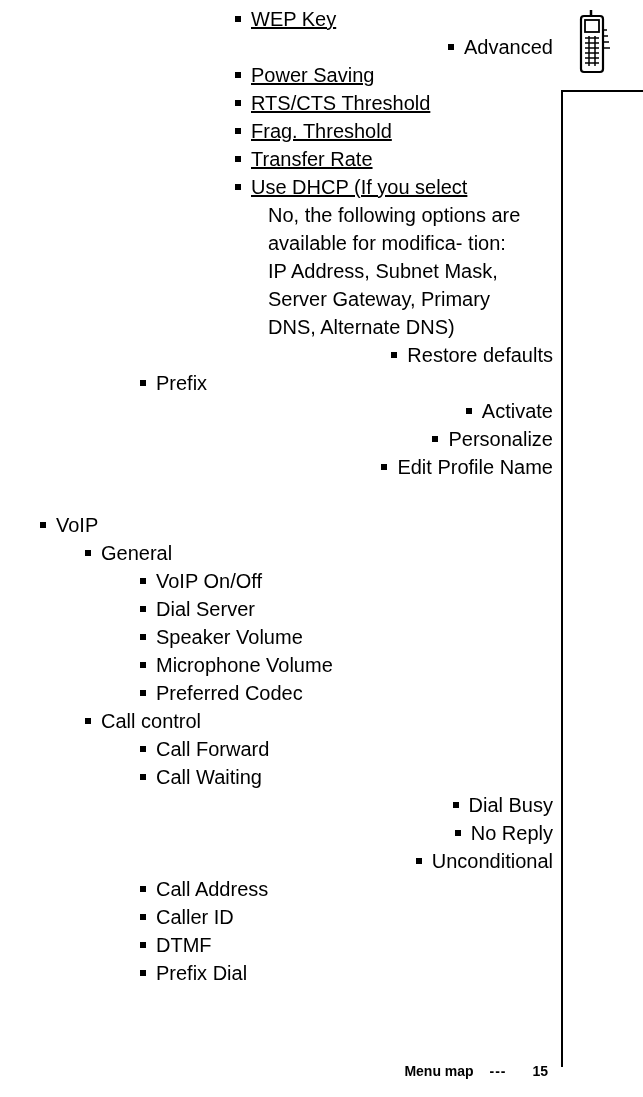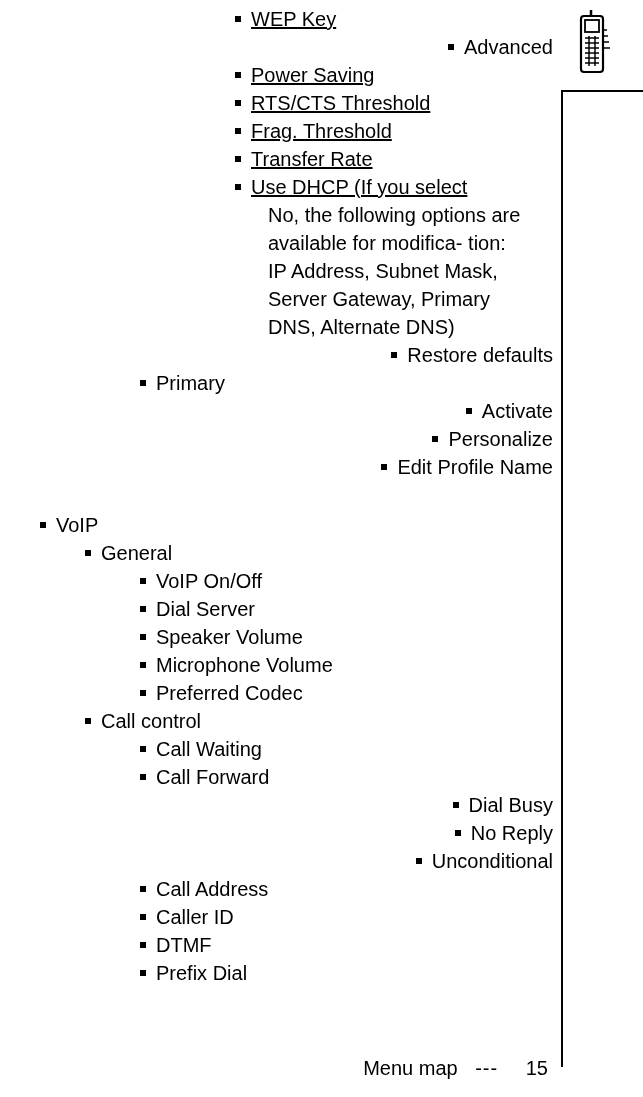--- a/index.html
+++ b/index.html
@@ -67,22 +67,22 @@
       padding-left: 248px;
       display: block;
     }
     .gap {
       height: 30px;
     }
     .footer {
       position: absolute;
       bottom: 15px;
       right: 95px;
-      font-weight: normal;
-      font-size: 20px;
+      font-weight: bold;
+      font-size: 14px;
     }
     .footer .sep {
       display: inline-block;
       letter-spacing: 1px;
       margin: 0 12px;
     }
     .footer .pagenum {
       margin-left: 10px;
     }
   </style>
@@ -129,38 +129,38 @@
     <p class="line lv4"><span class="bullet"></span><span>Transfer Rate</span></p>
     <p class="line lv4"><span class="bullet"></span><span>Use DHCP (If you select</span></p>
     <span class="lv4-cont">No, the following options are</span>
     <span class="lv4-cont">available for modifica- tion:</span>
     <span class="lv4-cont">IP Address, Subnet Mask,</span>
     <span class="lv4-cont">Server Gateway, Primary</span>
     <span class="lv4-cont">DNS, Alternate DNS)</span>
 
     <p class="line lv3"><span class="bullet"></span><span>Restore defaults</span></p>
 
-    <p class="line lv2"><span class="bullet"></span><span>Primary</span></p>
+    <p class="line lv2"><span class="bullet"></span><span>Prefix</span></p>
     <p class="line lv3"><span class="bullet"></span><span>Activate</span></p>
     <p class="line lv3"><span class="bullet"></span><span>Personalize</span></p>
     <p class="line lv3"><span class="bullet"></span><span>Edit Profile Name</span></p>
 
     <div class="gap"></div>
 
     <p class="line lv0"><span class="bullet"></span><span>VoIP</span></p>
     <p class="line lv1"><span class="bullet"></span><span>General</span></p>
     <p class="line lv2"><span class="bullet"></span><span>VoIP On/Off</span></p>
     <p class="line lv2"><span class="bullet"></span><span>Dial Server</span></p>
     <p class="line lv2"><span class="bullet"></span><span>Speaker Volume</span></p>
     <p class="line lv2"><span class="bullet"></span><span>Microphone Volume</span></p>
     <p class="line lv2"><span class="bullet"></span><span>Preferred Codec</span></p>
 
     <p class="line lv1"><span class="bullet"></span><span>Call control</span></p>
+    <p class="line lv2"><span class="bullet"></span><span>Call Forward</span></p>
     <p class="line lv2"><span class="bullet"></span><span>Call Waiting</span></p>
-    <p class="line lv2"><span class="bullet"></span><span>Call Forward</span></p>
     <p class="line lv3"><span class="bullet"></span><span>Dial Busy</span></p>
     <p class="line lv3"><span class="bullet"></span><span>No Reply</span></p>
     <p class="line lv3"><span class="bullet"></span><span>Unconditional</span></p>
     <p class="line lv2"><span class="bullet"></span><span>Call Address</span></p>
     <p class="line lv2"><span class="bullet"></span><span>Caller ID</span></p>
     <p class="line lv2"><span class="bullet"></span><span>DTMF</span></p>
     <p class="line lv2"><span class="bullet"></span><span>Prefix Dial</span></p>
 
   </div>
 

